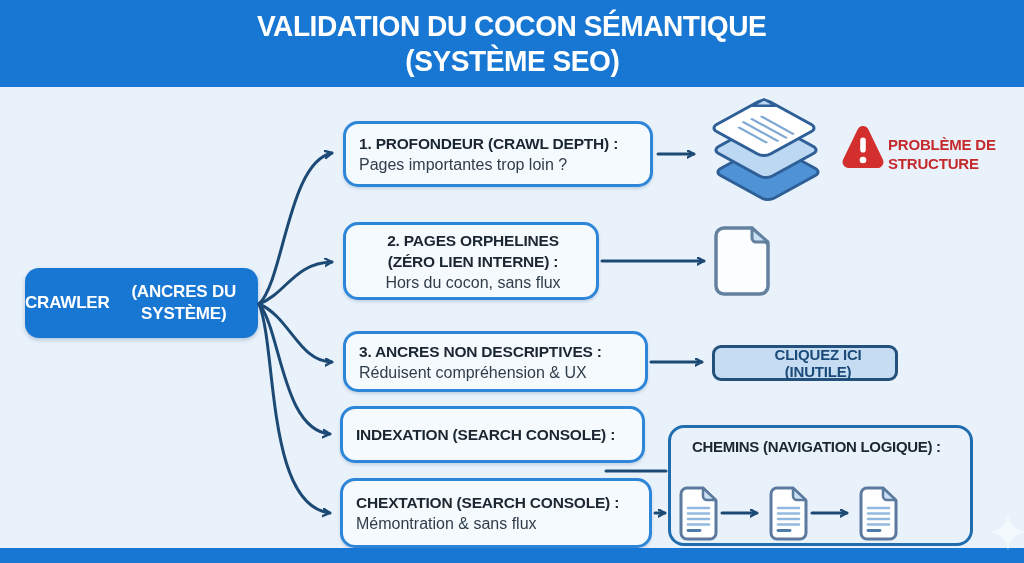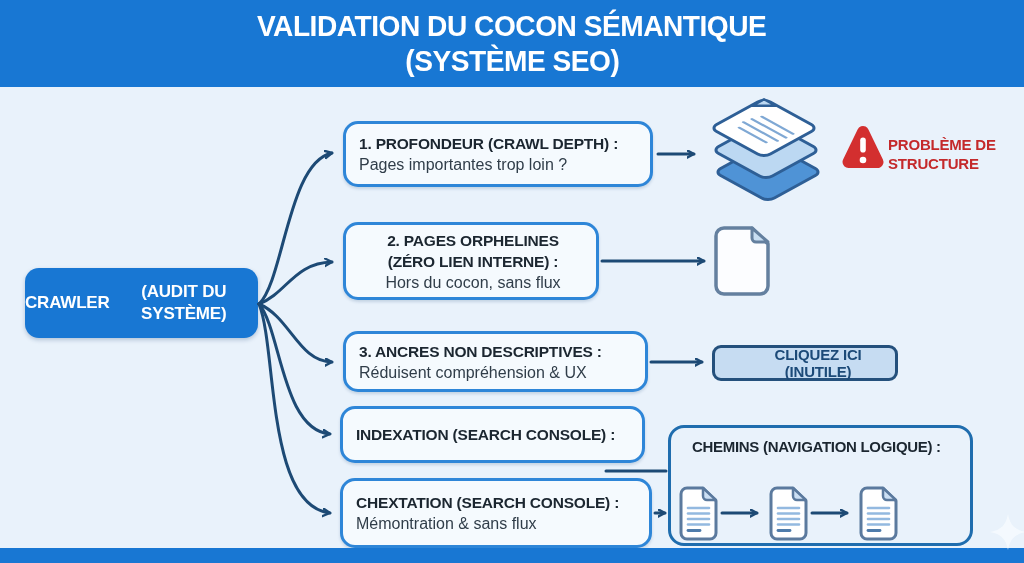--- a/index.html
+++ b/index.html
@@ -83,21 +83,21 @@
 
 <div id="stage">
 
   <div id="banner">
     <div class="t-line">VALIDATION DU COCON SÉMANTIQUE</div>
     <div class="t-line">(SYSTÈME SEO)</div>
   </div>
 
   <div id="crawler-box">
     <div>CRAWLER</div>
-    <div>(AUDIT DU SYSTÈME)</div>
+    <div>(ANCRES DU SYSTÈME)</div>
   </div>
 
   <div class="node" id="box-profondeur">
     <div class="n-title">1. PROFONDEUR (CRAWL DEPTH) :</div>
     <div class="n-body">Pages importantes trop loin ?</div>
   </div>
 
   <div class="node" id="box-orphelines">
     <div class="n-title">2. PAGES ORPHELINES</div>
     <div class="n-title">(ZÉRO LIEN INTERNE) :</div>

